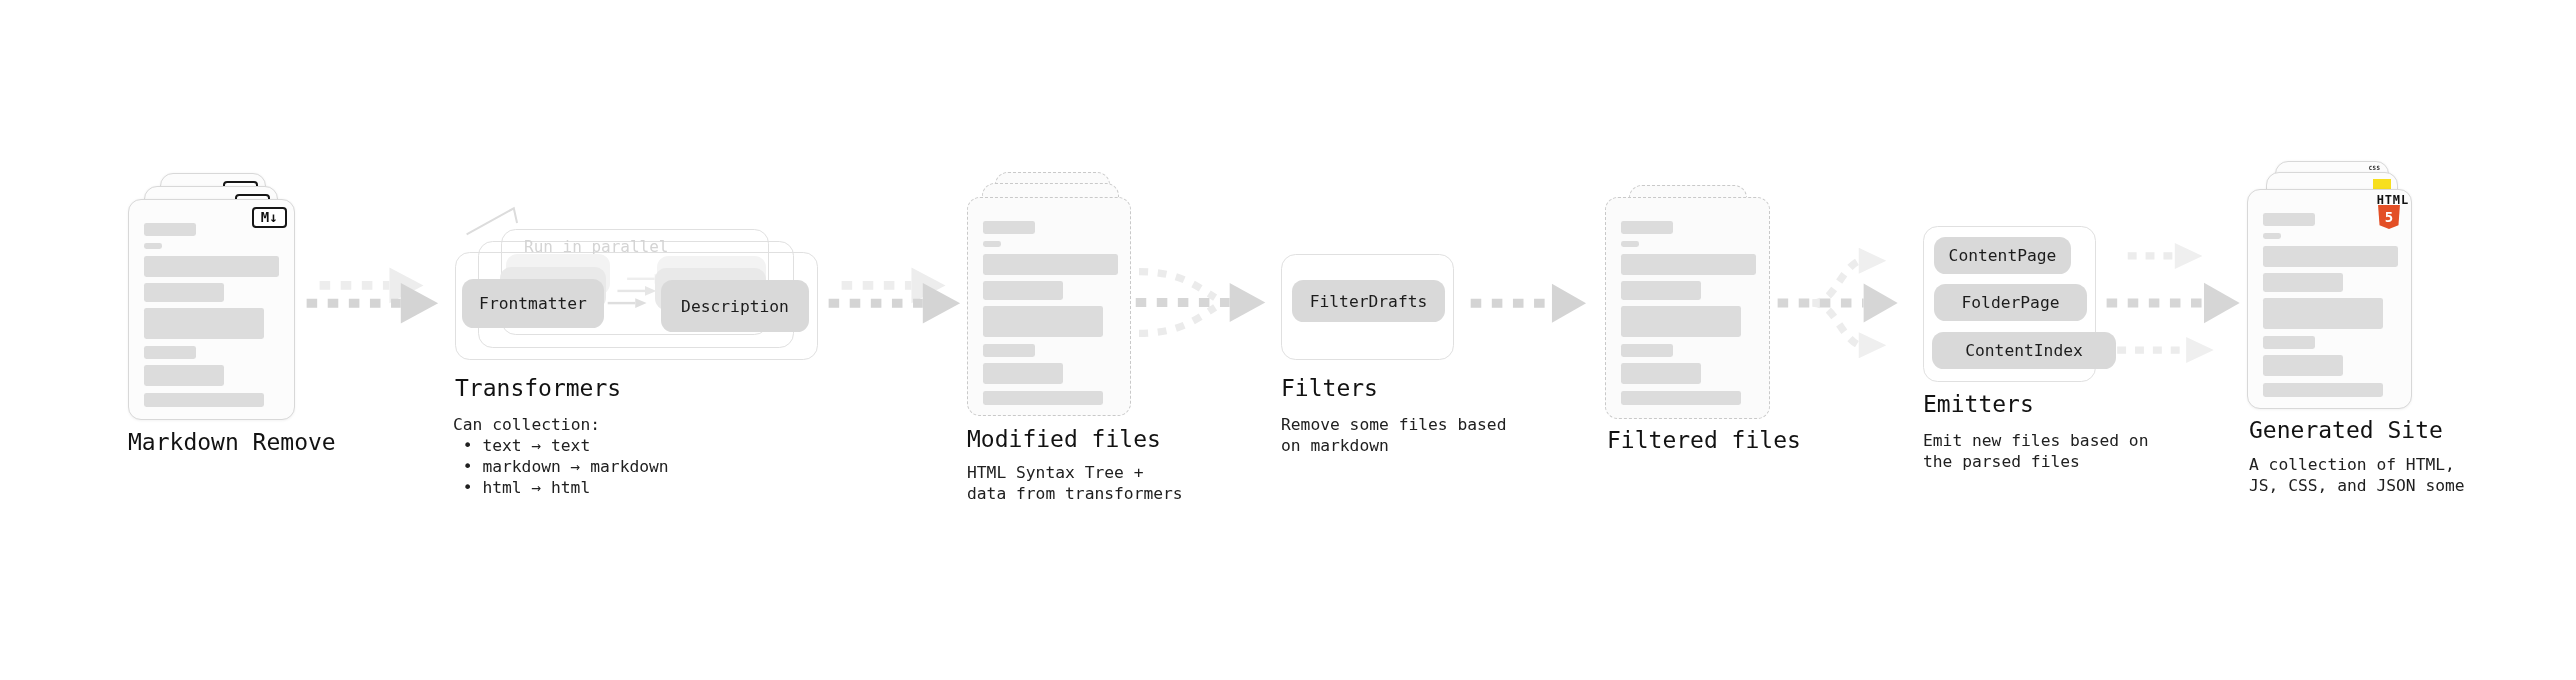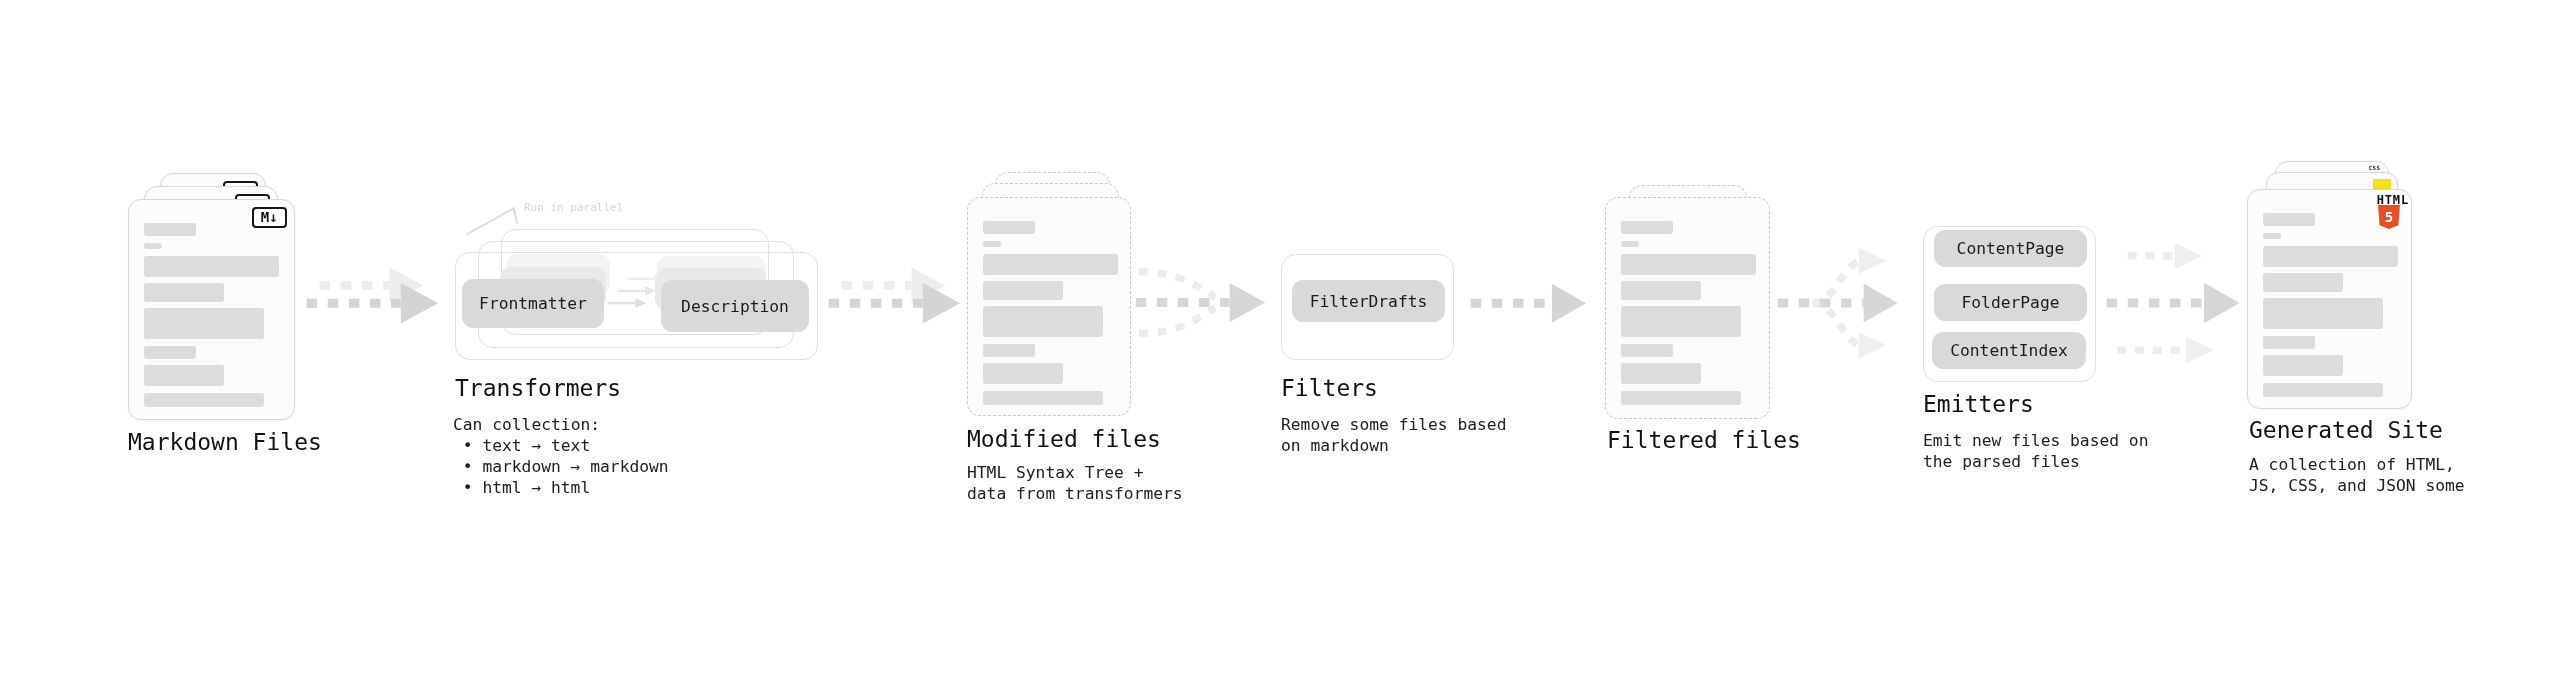--- a/index.html
+++ b/index.html
@@ -12,21 +12,21 @@
   .file-card { position:absolute; background:#fcfcfc; border:1.6px solid #d8d8d8; border-radius:13px; box-shadow:0 0.8px 2.4px rgba(0,0,0,.05); }
   .file-card.dashed { border:1.6px dashed #c9c9c9; background:#fbfbfb; box-shadow:none; }
   .bars { position:absolute; left:14.6px; top:23px; }
   .bar { background:#dcdcdc; border-radius:2.4px; margin-bottom:6.5px; }
   .md-badge { position:absolute; top:7.3px; right:7.3px; height:20.3px; min-width:35px; border:2.4px solid #161616; border-radius:4.1px; background:#ffffff; font-size:14px; font-weight:bold; display:flex; align-items:center; justify-content:center; color:#111; padding:0 1.6px; }
   .chip { position:absolute; background:var(--chip-gray,#d9d9d9); border-radius:11.4px; display:flex; align-items:center; justify-content:center; font-size:16.3px; color:#1c1c1c; white-space:nowrap; }
   .chip.g1 { background:#e9e9e9; }
   .chip.g2 { background:#f3f3f3; }
   .frame { position:absolute; border:1.6px solid #e0e0e0; border-radius:14.6px; }
   .title { position:absolute; font-size:23px; color:#121212; white-space:nowrap; }
-  .note { position:absolute; font-size:11px; color:var(--muted-note,#d4d4d4); white-space:nowrap; }
+  .note { position:absolute; font-size:16px; color:var(--muted-note,#d4d4d4); white-space:nowrap;margin-top:36px; }
   .desc { position:absolute; font-size:16.3px; line-height:21px; color:#202020; }
   .desc div { white-space:nowrap; }
   .desc .indent { padding-left:9.8px; }
   .arrow-svg { position:absolute; overflow:visible; }
   .html5 { position:absolute; top:6.5px; right:9.8px; width:24.4px; text-align:center; }
   .html5 .word { font-size:12px; font-weight:bold; letter-spacing:0.8px; color:#111; line-height:7.3px; }
   .html5 .shield { width:22px; height:24.4px; margin:0.8px auto 0; background:var(--html5-orange,#e34f26); clip-path:polygon(0 0,100% 0,93% 85%,50% 100%,7% 85%); color:#fff; font-size:14px; font-weight:bold; display:flex; align-items:center; justify-content:center; }
   .js-badge { position:absolute; top:5.7px; right:6.5px; width:18px; height:10.6px; background:var(--js-yellow,#f7df1e); }
   .css-badge { position:absolute; top:4.1px; right:6.5px; width:14px; text-align:center; }
   .css-badge .t { font-size:5.7px; font-weight:bold; color:#222; line-height:5.7px; letter-spacing:0.4px; }
@@ -50,21 +50,21 @@
           <div class="bar" style="width: 52px; height: 13px;"></div>
           <div class="bar" style="width: 18px; height: 6.5px;"></div>
           <div class="bar" style="width: 135px; height: 21px;"></div>
           <div class="bar" style="width: 80px; height: 18.7px;"></div>
           <div class="bar" style="width: 120px; height: 31px;"></div>
           <div class="bar" style="width: 52px; height: 13px;"></div>
           <div class="bar" style="width: 80px; height: 21px;"></div>
           <div class="bar" style="width: 120px; height: 14.6px;"></div>
         </div>
     </div>
-    <div class="title" style="left:128px;top:429px">Markdown Files</div>
+    <div class="title" style="left:128px;top:429px">Markdown Remove</div>
   </div>
 
   <svg class="arrow-svg" style="left:305px;top:261px" width="138" height="65" viewBox="0 0 170 80">
     <g fill="none">
       <line x1="18" y1="30" x2="104" y2="30" stroke="#ededed" stroke-width="11" stroke-dasharray="13 13"></line>
       <polygon points="104,8 146,30 104,52" fill="#ededed" stroke="none"></polygon>
       <line x1="2" y1="52" x2="118" y2="52" stroke="#d4d4d4" stroke-width="11" stroke-dasharray="13 13"></line>
       <polygon points="118,27 164,52 118,77" fill="#d4d4d4" stroke="none"></polygon>
     </g>
   </svg>
@@ -187,23 +187,23 @@
       <polygon points="102,12 136,28 102,44" fill="#efefef" stroke="none"></polygon>
       <path d="M45,80 C72,80 78,120 102,132" stroke="#ececec" stroke-width="9" stroke-dasharray="11 11"></path>
       <polygon points="102,116 136,132 102,148" fill="#efefef" stroke="none"></polygon>
       <line x1="2" y1="80" x2="108" y2="80" stroke="#d6d6d6" stroke-width="11" stroke-dasharray="13 13"></line>
       <polygon points="108,56 150,80 108,104" fill="#d6d6d6" stroke="none"></polygon>
     </g>
   </svg>
 
   <div>
     <div class="frame" style="left:1923px;top:226px;width:173px;height:156px"></div>
-    <div class="chip" style="left:1934px;top:230px;width:153px;height:37px">ContentPage</div>
+    <div class="chip" style="left:1934px;top:237px;width:137px;height:37px">ContentPage</div>
     <div class="chip" style="left:1934px;top:284px;width:153px;height:37px">FolderPage</div>
-    <div class="chip" style="left:1932px;top:332px;width:154px;height:37px">ContentIndex</div>
+    <div class="chip" style="left:1932px;top:332px;width:184px;height:37px">ContentIndex</div>
     <div class="title" style="left:1923px;top:391px">Emitters</div>
     <div class="desc" style="left:1923px;top:430px">
       <div>Emit new files based on</div>
       <div>the parsed files</div>
     </div>
   </div>
 
   <svg class="arrow-svg" style="left:2105px;top:238px" width="142" height="130" viewBox="0 0 175 160">
     <g fill="none">
       <line x1="28" y1="22" x2="86" y2="22" stroke="#ececec" stroke-width="9" stroke-dasharray="11 11"></line>

